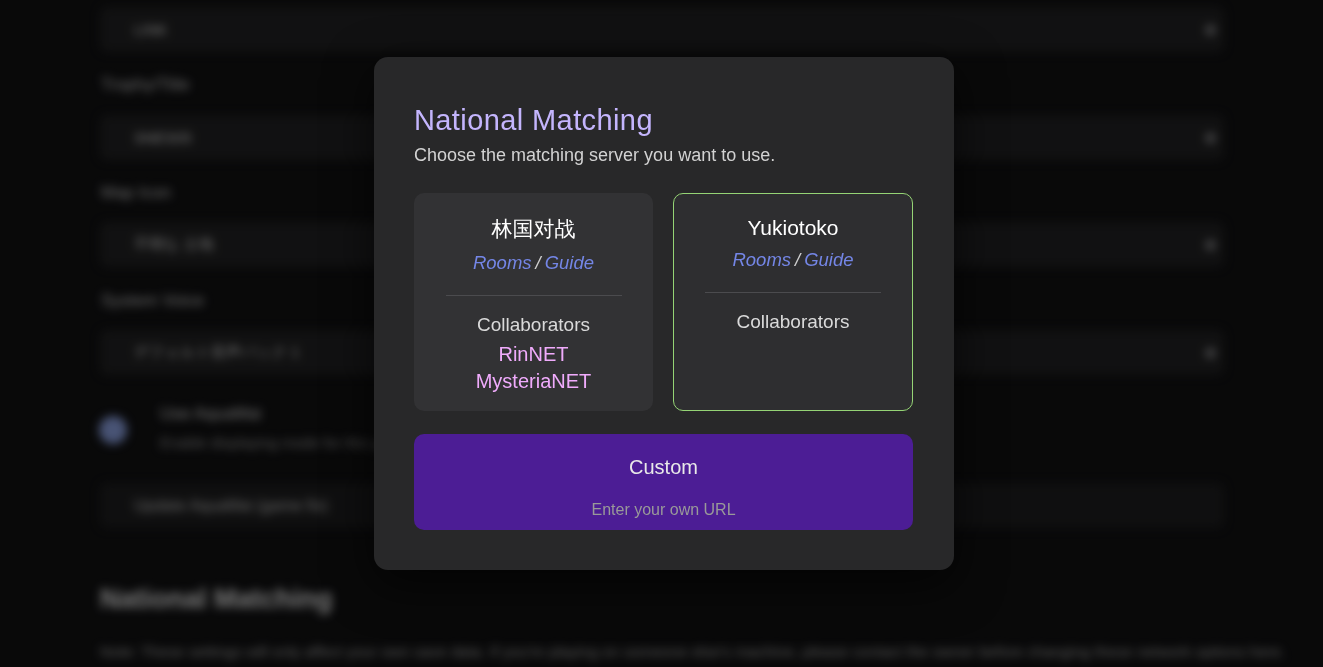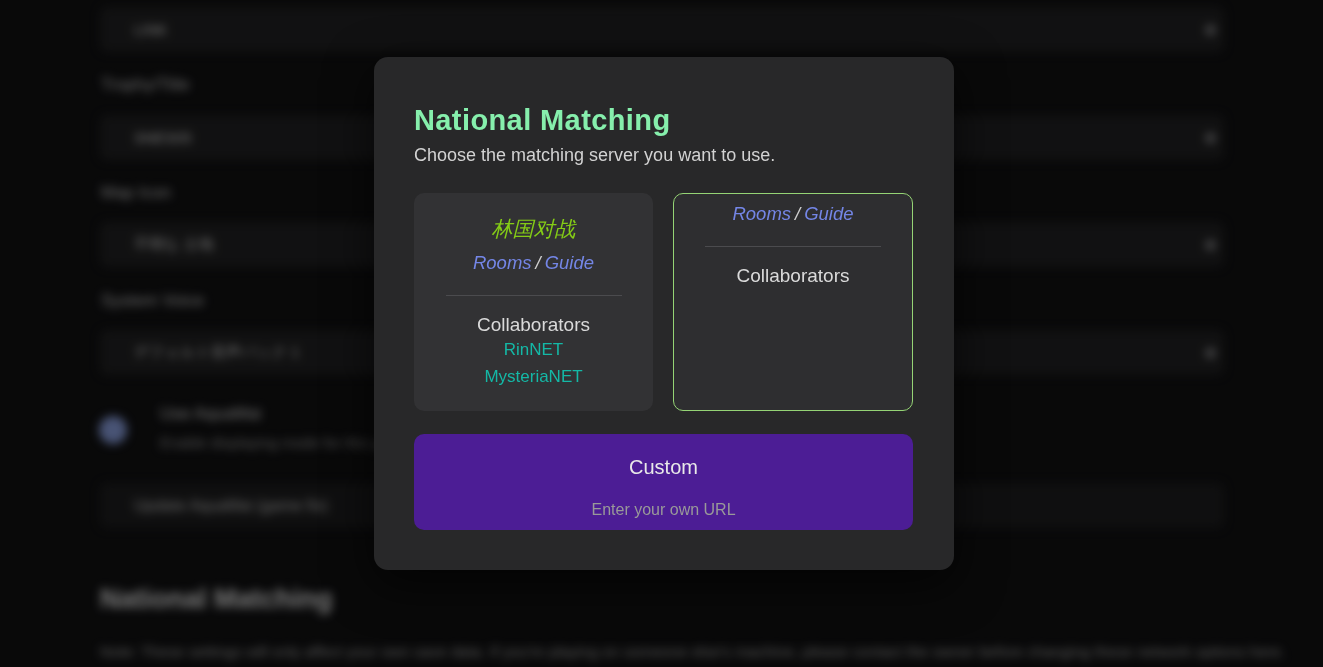--- a/index.html
+++ b/index.html
@@ -120,23 +120,23 @@
     height: 513px;
     background: #282829;
     border-radius: 14px;
     box-shadow: 0 14px 48px rgba(0, 0, 0, 0.65);
   }
   .modal-title {
     position: absolute;
     left: 40px;
     top: 47px;
     font-size: 29px;
-    font-weight: 700;
+    font-weight: 400;
     letter-spacing: 0.4px;
-    color: #86efac;
+    color: #c4b5fd;
   }
   .modal-subtitle {
     position: absolute;
     left: 40px;
     top: 88px;
     font-size: 18px;
     color: #d2d2d2;
   }
   .server-card {
     position: absolute;
@@ -151,22 +151,21 @@
   .server-card.left { left: 40px; }
   .server-card.selected {
     left: 299px;
     width: 240px;
     background: #2e2e30;
     border: 1.5px solid #95d475;
   }
   .server-name {
     margin-top: 22px;
     font-size: 21px;
-    color: #84cc16;
-    font-style: italic;
+    color: #ffffff;
   }
   .server-links {
     margin-top: 9px;
     font-size: 18.5px;
     font-style: italic;
   }
   .server-links a {
     color: #7486e6;
     text-decoration: none;
     cursor: pointer;
@@ -178,23 +177,24 @@
     background: #4b4b4e;
     border: none;
     margin: 21px auto 0 auto;
   }
   .collab-label {
     margin-top: 18px;
     font-size: 19px;
     color: #dadada;
   }
   .collab-list {
-    font-size: 17px;
+    margin-top: 5px;
+    font-size: 20px;
     line-height: 27px;
-    color: #14b8a6;
+    color: #f0abfc;
     list-style: none;
   }
   .custom-card {
     position: absolute;
     left: 40px;
     top: 377px;
     width: 499px;
     height: 96px;
     background: #4c1d95;
     border-radius: 10px;
@@ -267,20 +267,21 @@
       </div>
       <hr class="card-divider">
       <div class="collab-label">Collaborators</div>
       <ul class="collab-list">
         <li>RinNET</li>
         <li>MysteriaNET</li>
       </ul>
     </div>
 
     <div class="server-card selected">
+      <div class="server-name">Yukiotoko</div>
       <div class="server-links">
         <a>Rooms</a><span class="link-sep">/</span><a>Guide</a>
       </div>
       <hr class="card-divider">
       <div class="collab-label">Collaborators</div>
     </div>
 
     <div class="custom-card">
       <div class="custom-title">Custom</div>
       <div class="custom-subtitle">Enter your own URL</div>

